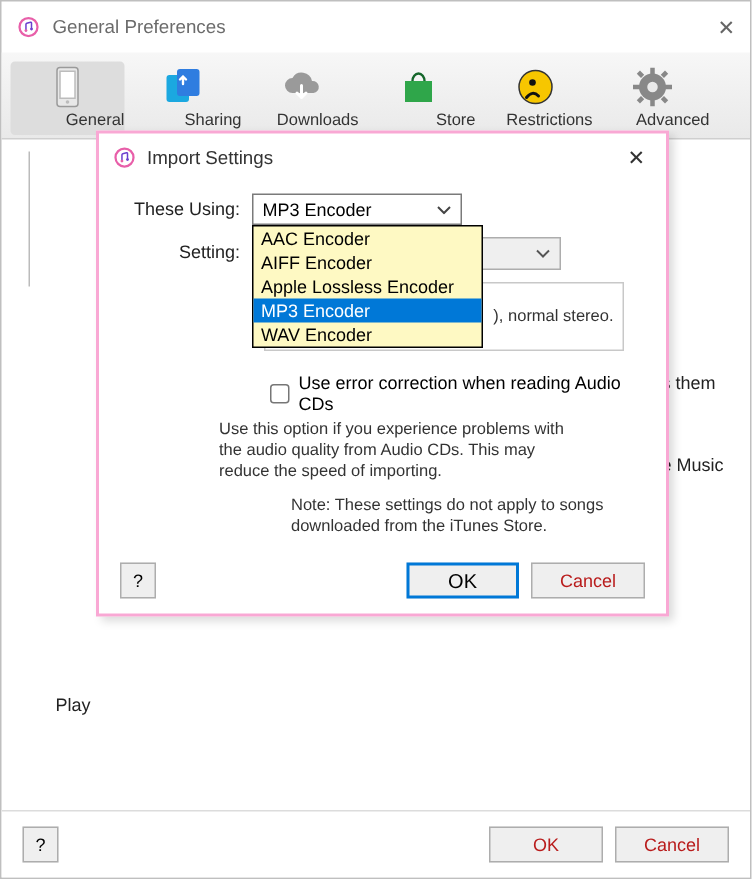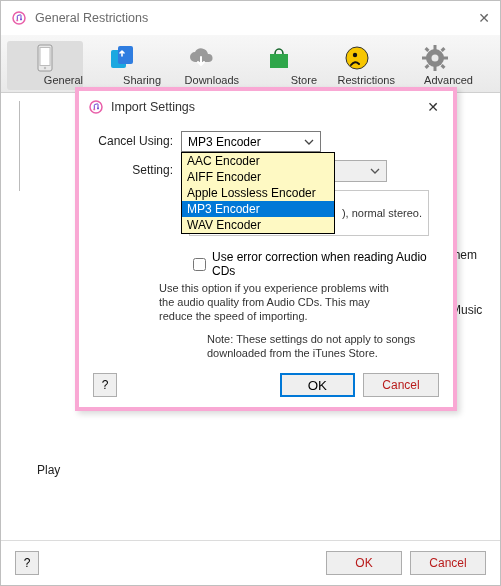--- a/index.html
+++ b/index.html
@@ -37,21 +37,21 @@
   .lang-row { display: flex; align-items: center; justify-content: flex-start; margin-top: 18px; margin-left: 66px; }
   .lang-row .lbl2 { margin-right: 8px; }
 
   
   .bottombar { position: absolute; left: 0; right: 0; bottom: 0; display: flex; align-items: center; padding: 10px 14px; border-top: 1px solid #dcdcdc; background: #fff; }
   .help-btn { width: 24px; height: 24px; border: 1px solid #adadad; background: #efefef; display: flex; align-items: center; justify-content: center; cursor: pointer; }
   .spacer { flex: 1; }
   .btnrow { display: flex; gap: 8px; }
 
   
-  .modal { position: absolute; left: 74px; top: 86px; width: 382px; height: 324px; background: #fff; border: 4px solid #f9a8d4; box-shadow: 3px 3px 6px rgba(0,0,0,0.15); }
+  .modal { position: absolute; left: 63px; top: 86px; width: 382px; height: 324px; background: #fff; border: 2px solid #f9a8d4; box-shadow: 3px 3px 6px rgba(0,0,0,0.15); }
   .modal .m-title { height: 32px; display: flex; align-items: center; padding: 0 10px; }
   .modal .m-title .t { margin-left: 8px; font-size: 12.5px; color: #333; }
   .modal .m-title .x { margin-left: auto; font-size: 14px; color: #333; cursor: pointer; padding: 0 4px; }
   .modal .m-body { padding: 8px 16px 0; position: relative; }
   .m-row { display: flex; align-items: flex-start; margin-bottom: 8px; }
   .m-row .mlbl { width: 86px; text-align: right; padding-right: 8px; padding-top: 3px; color: #222; }
   .combo { position: relative; width: 140px; }
   .combo-display { height: 21px; border: 1px solid #7a7a7a; display: flex; align-items: center; padding: 0 6px; font-size: 12px; background: #fff; cursor: pointer; }
   .combo-arrow { margin-left: auto; }
   .dropdown { position: absolute; top: 21px; left: 0; width: 154px; border: 1px solid #000; background: #fef9c3; z-index: 5; }
@@ -79,21 +79,21 @@
 
 <div class="titlebar">
   <span class="app-icon">
     <svg width="14" height="14" viewBox="0 0 14 14">
         <circle cx="7" cy="7" r="6" fill="#fff" stroke="#e85fa9" stroke-width="1.5"></circle>
         <path d="M5.3 9.5 V5.2 q0-.6.55-.75 l2.5-.6 q.65-.15.65.5 v3.6" stroke="#6b3fcf" stroke-width="1" fill="none" stroke-linecap="round"></path>
         <circle cx="5.3" cy="9.4" r="0.95" fill="#e85fa9"></circle>
         <circle cx="9" cy="8.4" r="0.95" fill="#6b3fcf"></circle>
       </svg>
   </span>
-  <span class="title">General Restrictions</span>
+  <span class="title">General Preferences</span>
   <span class="close">✕</span>
 </div>
 
 <div class="toolbar">
   <div class="tool active">
     <div class="ticon">
         <svg width="22" height="28" viewBox="0 0 22 28">
           <rect x="4" y="1" width="14" height="26" rx="2" fill="#e8e8e8" stroke="#9a9a9a"></rect>
           <rect x="6" y="3.5" width="10" height="18" fill="#fff" stroke="#bcbcbc"></rect>
           <circle cx="11" cy="24" r="1.2" fill="#bcbcbc"></circle>
@@ -199,21 +199,21 @@
           <circle cx="5.3" cy="9.4" r="0.95" fill="#e85fa9"></circle>
           <circle cx="9" cy="8.4" r="0.95" fill="#6b3fcf"></circle>
         </svg>
     </span>
     <span class="t">Import Settings</span>
     <span class="x">✕</span>
   </div>
 
   <div class="m-body">
     <div class="m-row">
-      <div class="mlbl">Cancel Using:</div>
+      <div class="mlbl">These Using:</div>
       <div class="combo">
         <div class="combo-display">
           <span>MP3 Encoder</span>
           <span class="combo-arrow">
               <svg width="10" height="6" viewBox="0 0 10 6">
                 <path d="M1 1 L5 5 L9 1" stroke="#444" stroke-width="1.3" fill="none"></path>
               </svg>
             </span>
         </div>
         <div class="dropdown">

